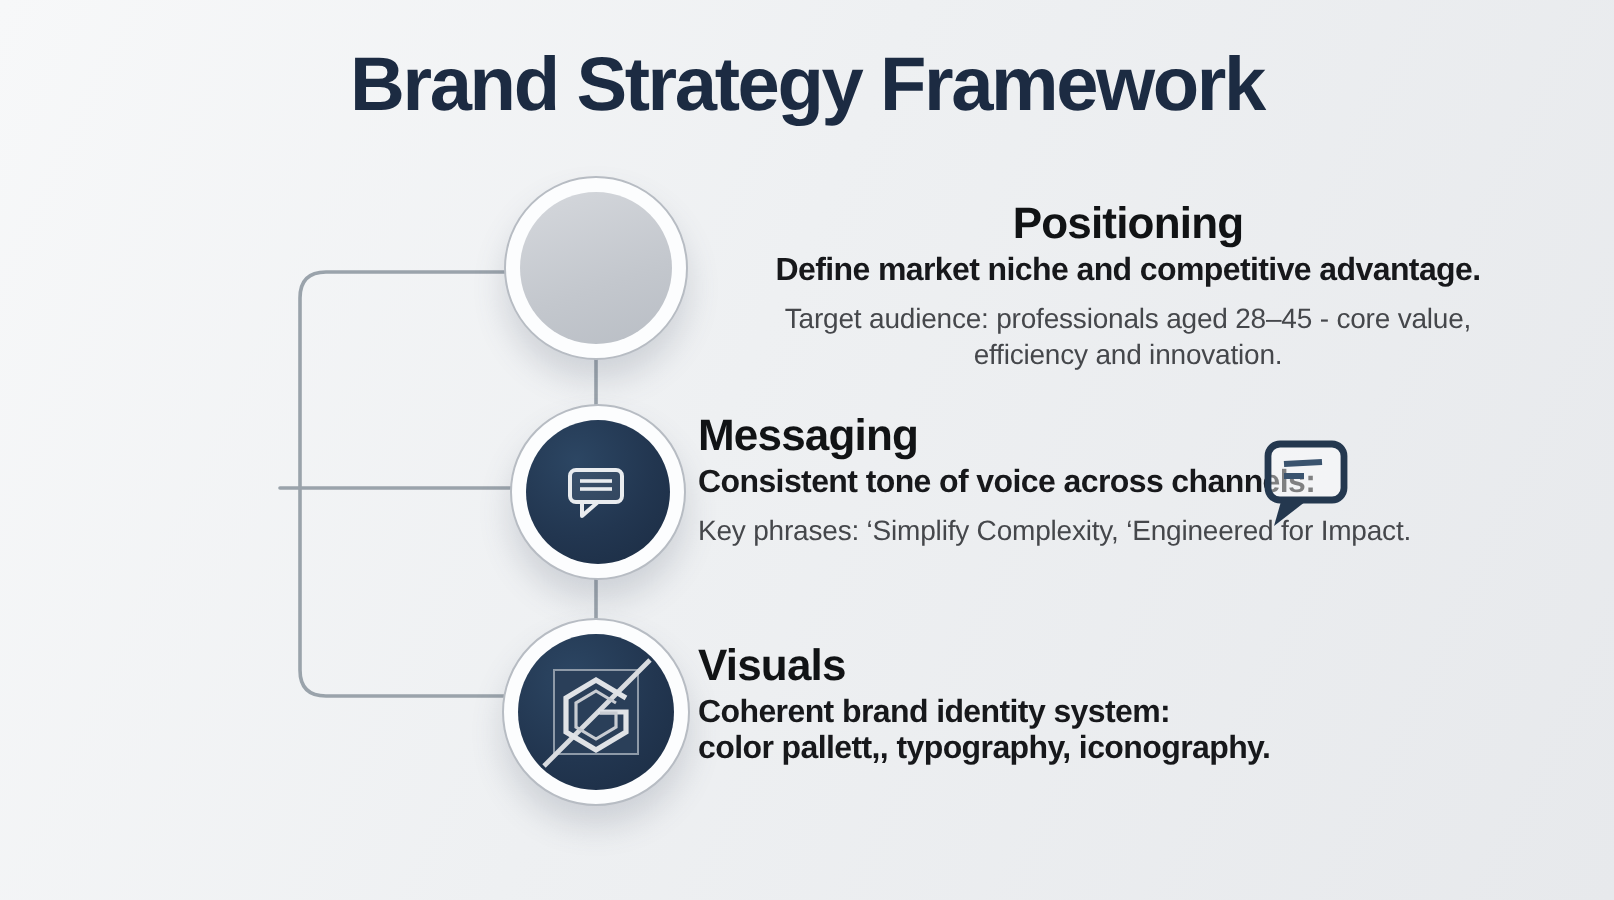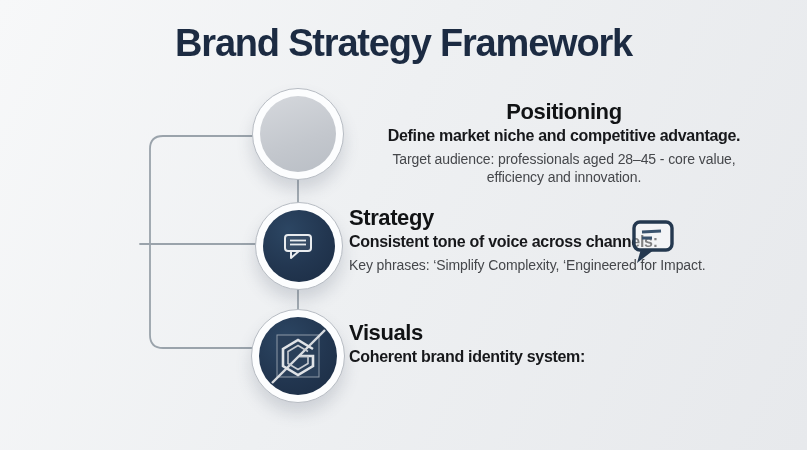--- a/index.html
+++ b/index.html
@@ -72,32 +72,33 @@
   <div class="section" style="top:100px;text-align:center;">
     <h2>Positioning</h2>
     <div class="boldline">Define market niche and competitive advantage.</div>
     <div class="secondary">
       <div>Target audience: professionals aged 28–45 - core value,</div>
       <div>efficiency and innovation.</div>
     </div>
   </div>
 
   <div class="section" style="top:206px;">
-    <h2>Strategy</h2>
+    <h2>Messaging</h2>
     <div class="boldline">Consistent tone of voice across channels:</div>
     <div class="secondary">
       <div>Key phrases: ‘Simplify Complexity, ‘Engineered for Impact.</div>
     </div>
   </div>
 
   <svg class="inline-icon" style="left:630px;top:218px;" width="48" height="50" viewBox="0 0 48 50">
     <rect x="4" y="4" width="38" height="28" rx="6" fill="rgba(255,255,255,.45)" stroke="#24384f" stroke-width="3.4"></rect>
     <line x1="12" y1="14" x2="31" y2="13" stroke="#3a536e" stroke-width="3"></line>
     <line x1="12" y1="20" x2="22" y2="20" stroke="#3a536e" stroke-width="3"></line>
     <path d="M11,31 L7,45 L25,31 Z" fill="#24384f"></path>
   </svg>
 
   <div class="section" style="top:321px;">
     <h2>Visuals</h2>
     <div class="boldline">Coherent brand identity system:</div>
+    <div class="boldline">color pallett,, typography, iconography.</div>
   </div>
 
 </div>
 
 </body></html>

